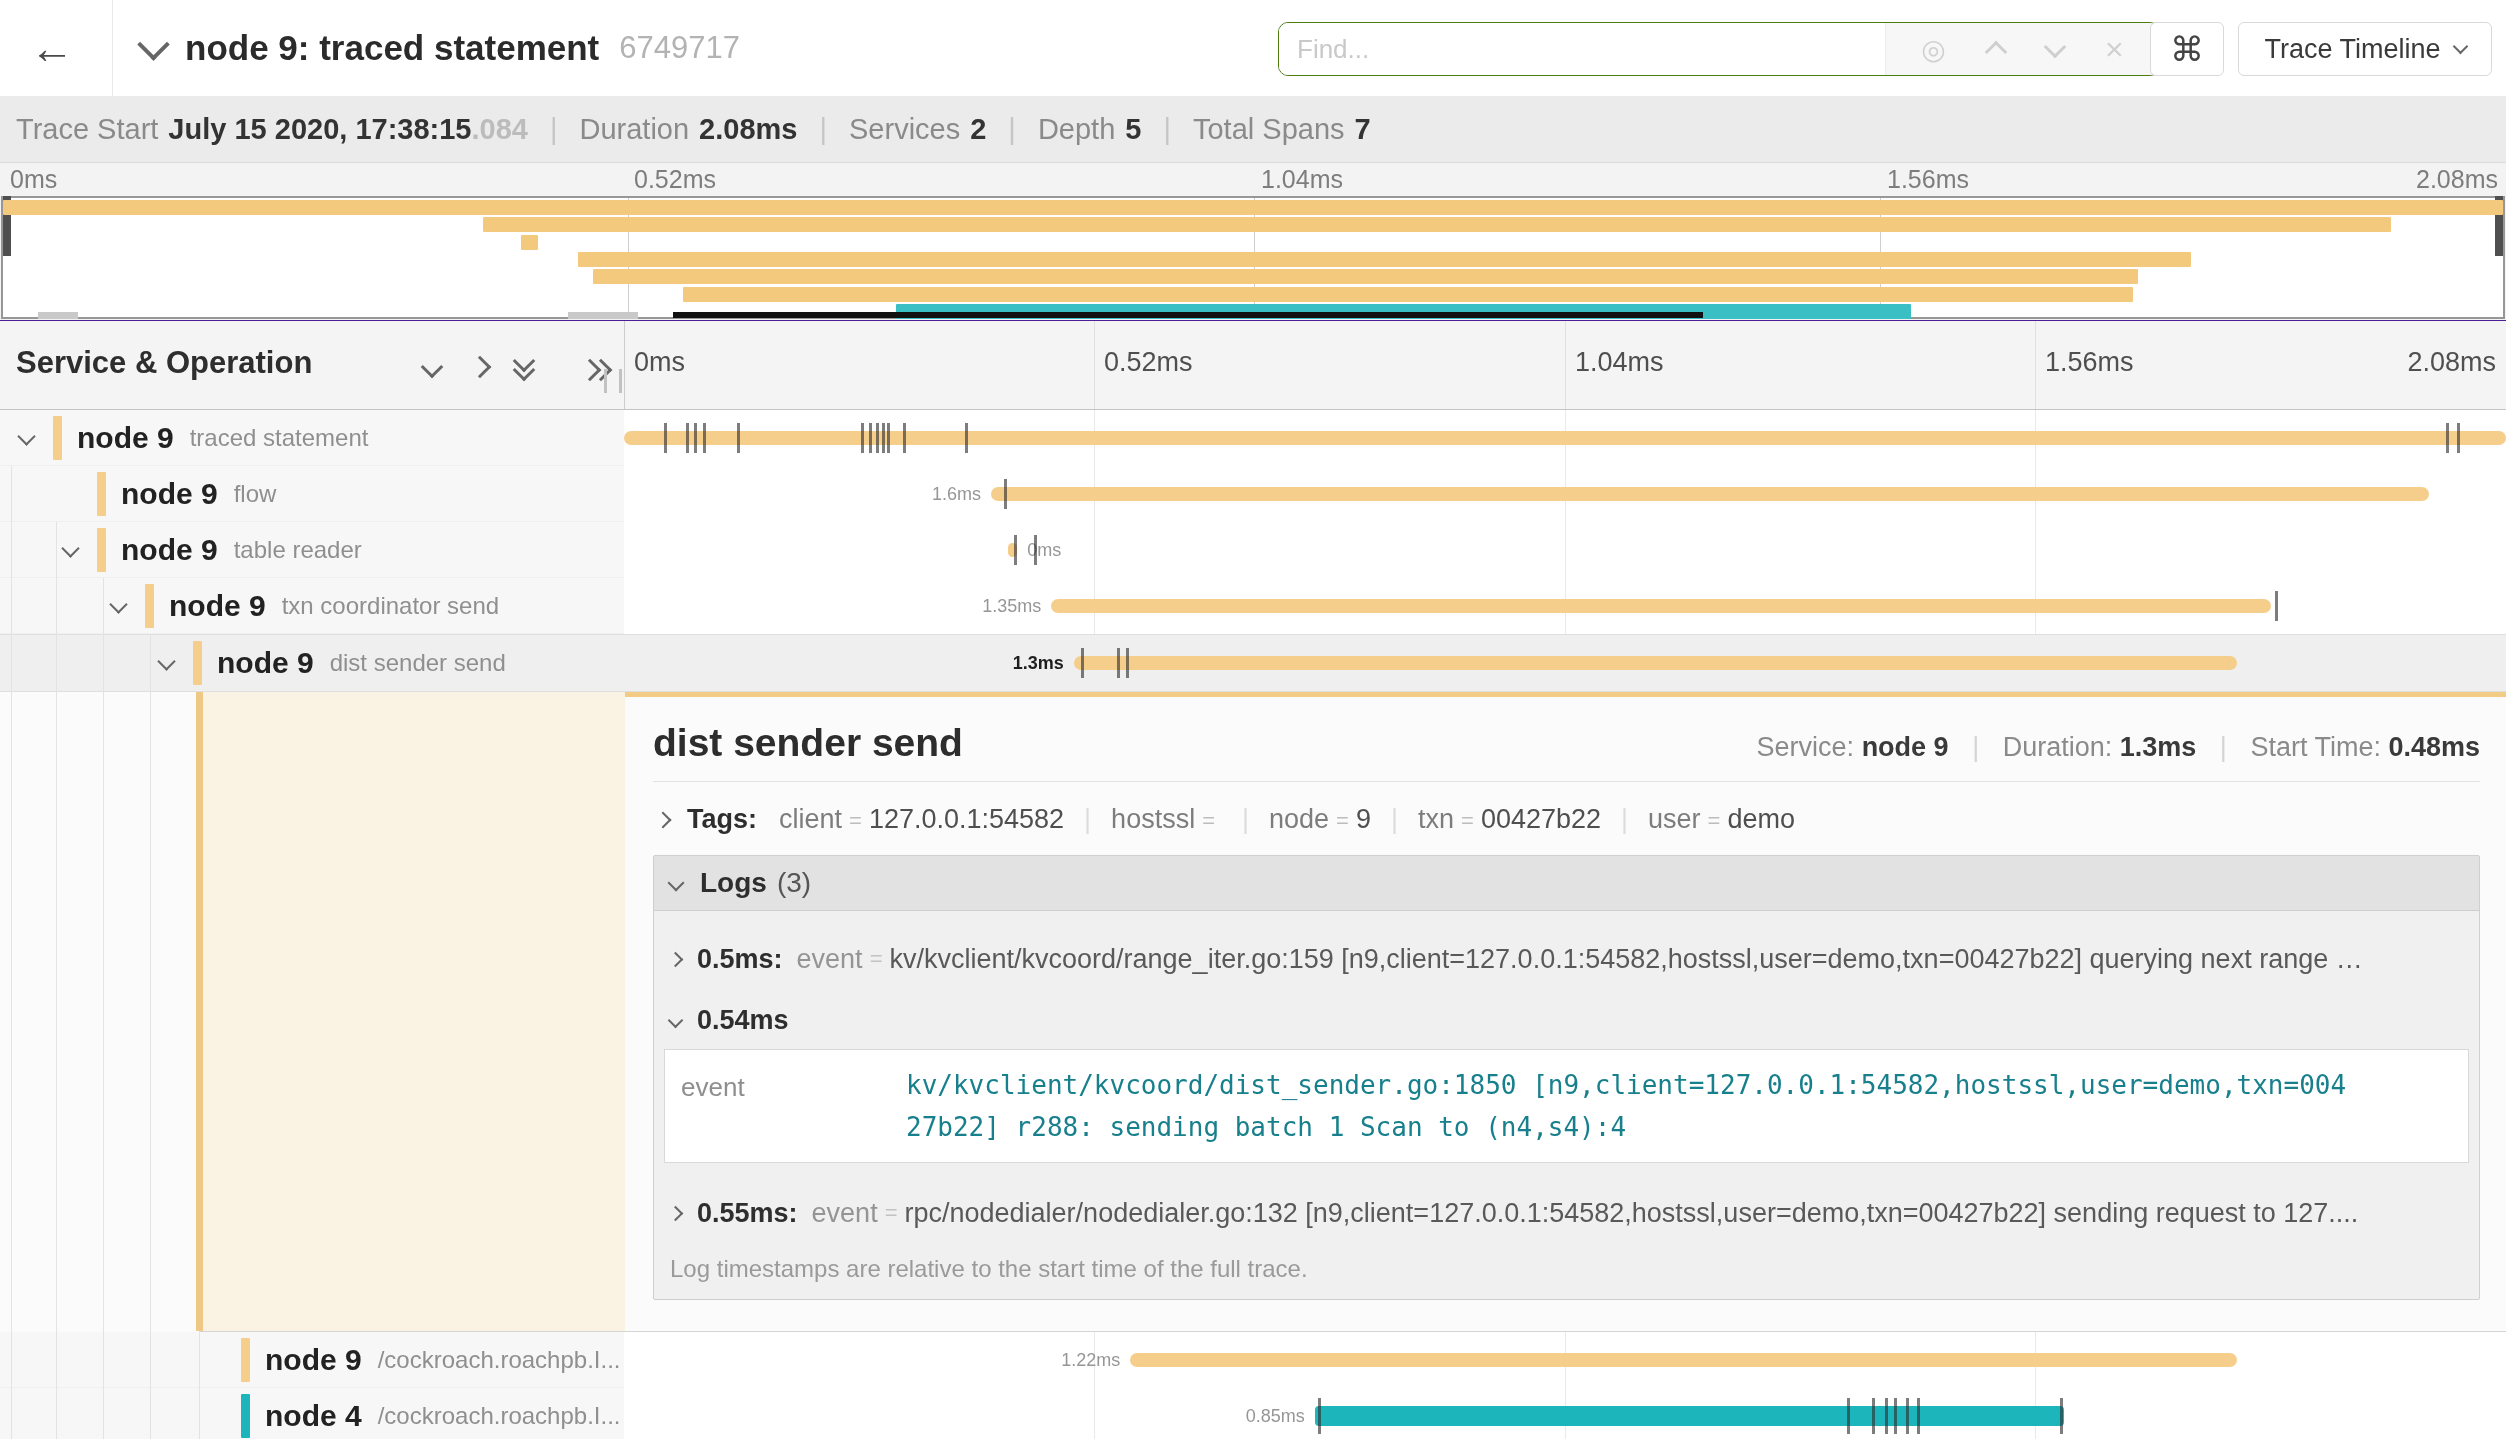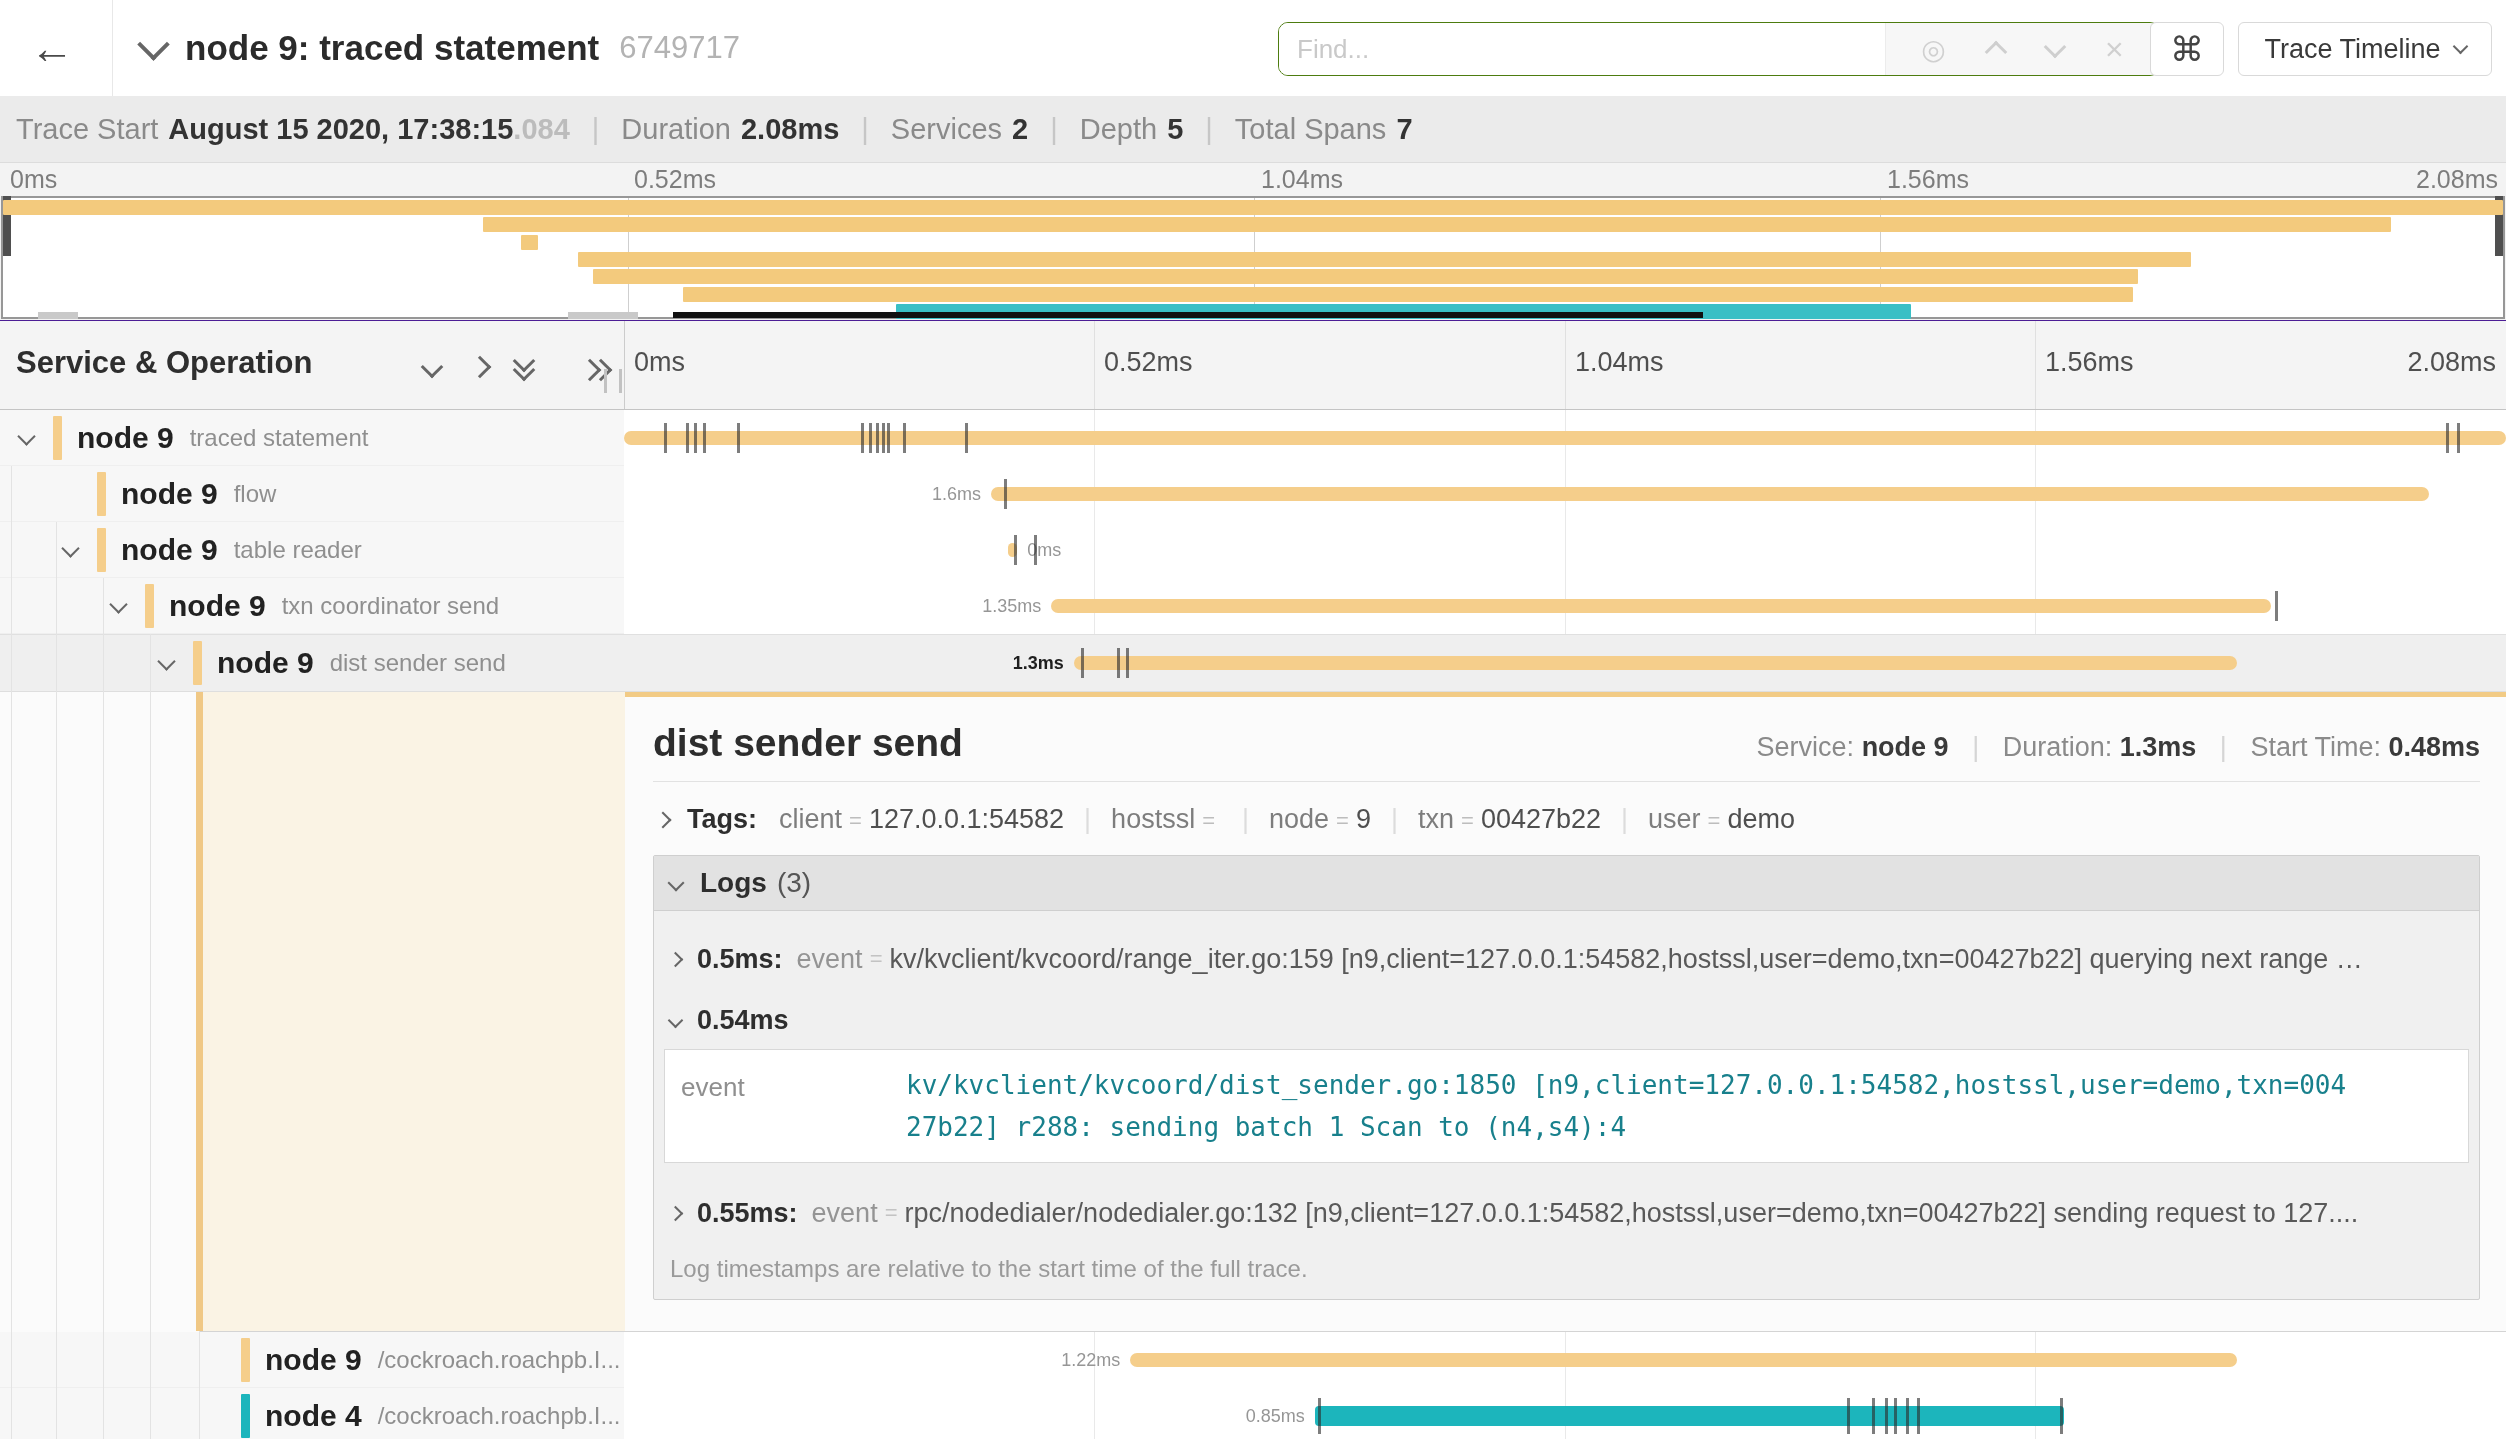--- a/index.html
+++ b/index.html
@@ -155,21 +155,21 @@
     </div>
     <div class="kbtn">⌘</div>
     <div class="vselect">
       <span>Trace Timeline</span>
       <span class="cv down gr" style="width:9px;height:9px;border-width:0 2px 2px 0;margin-top:-6px"></span>
     </div>
   </div>
 
   <div class="infobar">
     <span class="lab">Trace Start</span>
-    <b>August 15 2020, 17:38:15</b>
+    <b>July 15 2020, 17:38:15</b>
       <b class="msfrac">.084</b>
     <span class="sep">|</span>
     <span class="lab">Duration</span>
     <b>2.08ms</b>
     <span class="sep">|</span>
     <span class="lab">Services</span>
     <b>2</b>
     <span class="sep">|</span>
     <span class="lab">Depth</span>
     <b>5</b>

